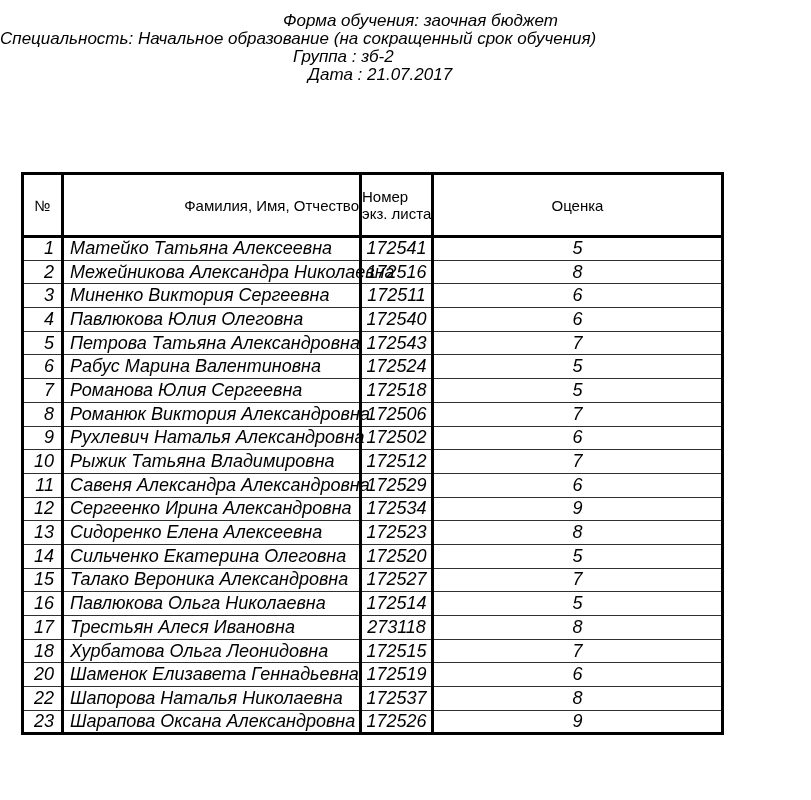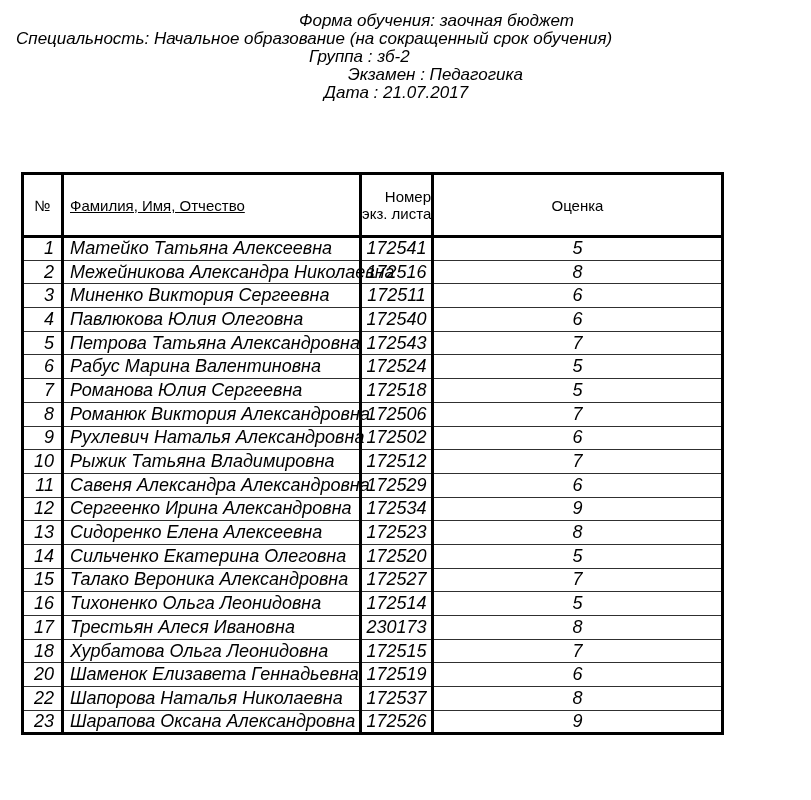--- a/index.html
+++ b/index.html
@@ -13,21 +13,21 @@
     position: relative;
     font-family: "Liberation Sans", sans-serif;
     color: #000000;
     overflow: hidden;
   }
 
   
   .doc-header {
     position: absolute;
     top: 12px;
-    left: 16px;
+    left: 0;
     font-style: italic;
     font-size: 17px;
     line-height: 18px;
     white-space: nowrap;
   }
   .hl1 { margin-left: 283px; }
   .hl2 { }
   .hl3 { margin-left: 293px; }
   .hl4 { margin-left: 332px; }
   .hl5 { margin-left: 308px; font-style: italic; }
@@ -51,22 +51,22 @@
     font-weight: normal;
     font-size: 15px;
     height: 60px;
     vertical-align: middle;
     border-bottom: 3px solid #000000;
     padding: 0;
   }
   .b-r { border-right: 3px solid #000000; }
 
   .h-num   { text-align: center; }
-  .h-name  { text-align: left; padding-left: 6px !important; text-decoration: underline; }
-  .h-sheet { text-align: right; line-height: 17px; }
+  .h-name  { text-align: right; padding-left: 6px !important; }
+  .h-sheet { text-align: left; line-height: 17px; }
   .h-sheet .nowrap { white-space: nowrap; }
   .h-grade { text-align: center; }
 
   .results td {
     font-style: italic;
     font-size: 18px;
     vertical-align: middle;
     padding: 0;
     overflow: visible;
   }
@@ -82,21 +82,20 @@
   .c-sheet { text-align: center; margin-left: 36px; }
   .c-grade { text-align: center; }
 </style>
 </head>
 <body>
 
 <div class="doc-header">
   <div class="hl1">Форма обучения: заочная бюджет</div>
   <div class="hl2">Специальность: Начальное образование (на сокращенный срок обучения)</div>
   <div class="hl3">Группа : зб-2</div>
-  <div class="hl4">Экзамен : Педагогика</div>
   <div class="hl5">Дата : 21.07.2017</div>
 </div>
 
 <table class="results">
   <colgroup>
     <col class="w-num">
       <col class="w-name">
       <col class="w-sheet">
       <col class="w-grade">
   </colgroup>
@@ -197,28 +196,28 @@
         <td class="c-grade">5</td>
       </tr>
       <tr class="data-row">
         <td class="c-num b-r">15</td>
         <td class="c-name b-r"><span>Талако Вероника Александровна</span></td>
         <td class="c-sheet b-r">172527</td>
         <td class="c-grade">7</td>
       </tr>
       <tr class="data-row">
         <td class="c-num b-r">16</td>
-        <td class="c-name b-r"><span>Тихоненко Ольга Леонидовна</span></td>
+        <td class="c-name b-r"><span>Павлюкова Ольга Николаевна</span></td>
         <td class="c-sheet b-r">172514</td>
         <td class="c-grade">5</td>
       </tr>
       <tr class="data-row">
         <td class="c-num b-r">17</td>
         <td class="c-name b-r"><span>Трестьян Алеся Ивановна</span></td>
-        <td class="c-sheet b-r">230173</td>
+        <td class="c-sheet b-r">273118</td>
         <td class="c-grade">8</td>
       </tr>
       <tr class="data-row">
         <td class="c-num b-r">18</td>
         <td class="c-name b-r"><span>Хурбатова Ольга Леонидовна</span></td>
         <td class="c-sheet b-r">172515</td>
         <td class="c-grade">7</td>
       </tr>
       <tr class="data-row">
         <td class="c-num b-r">20</td>

